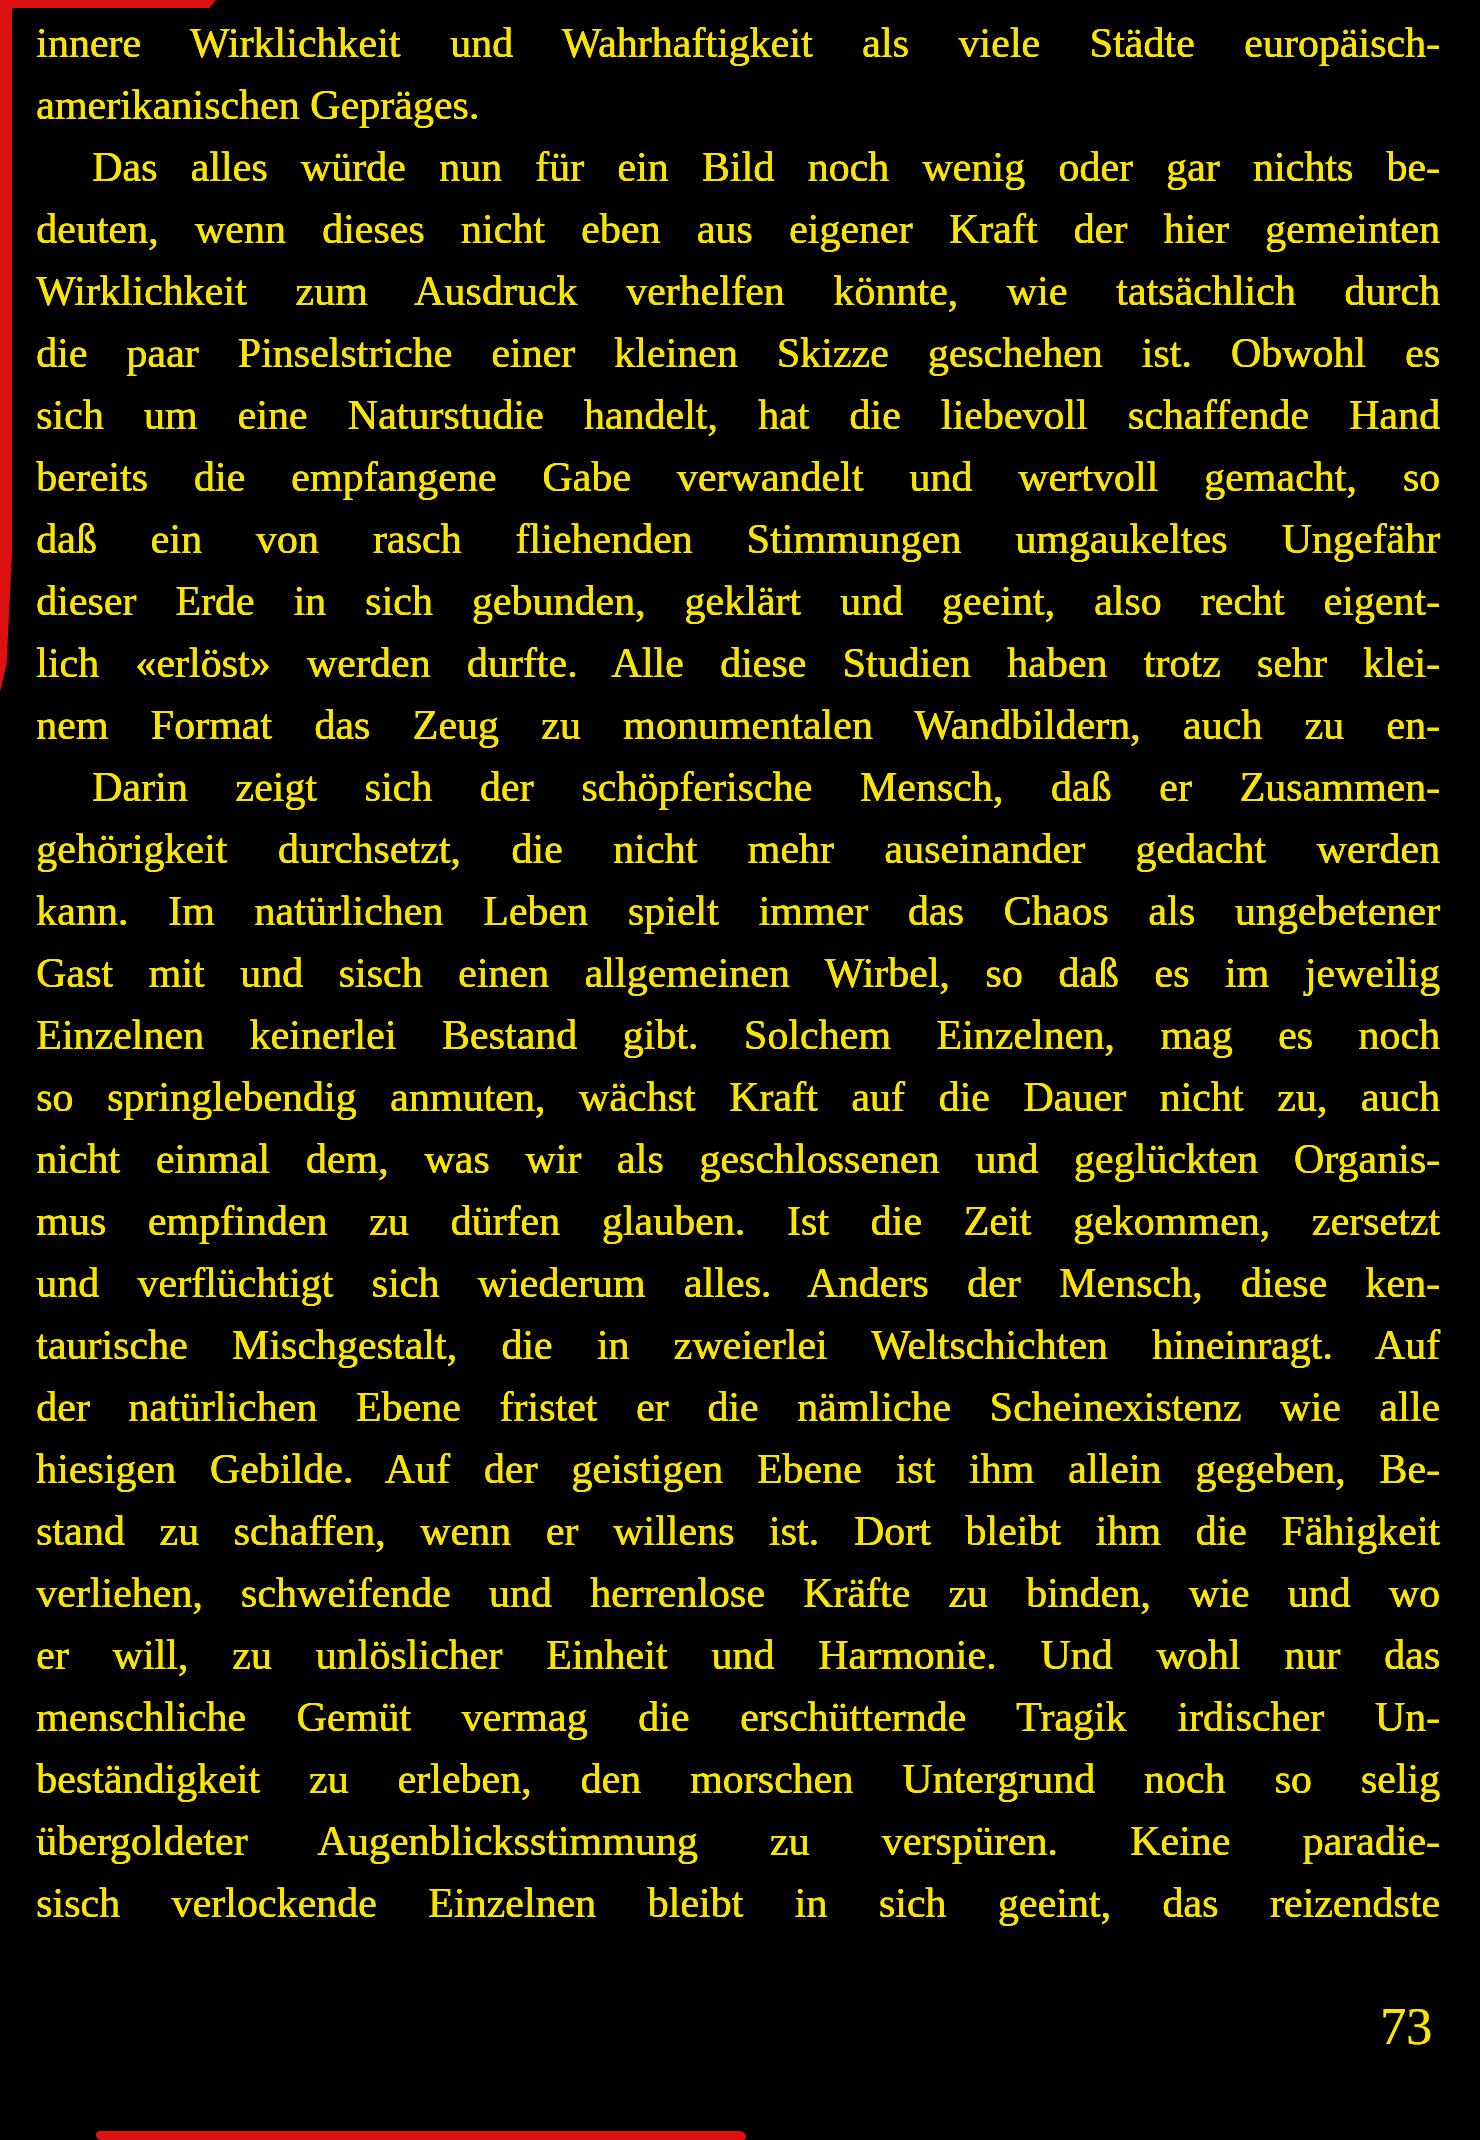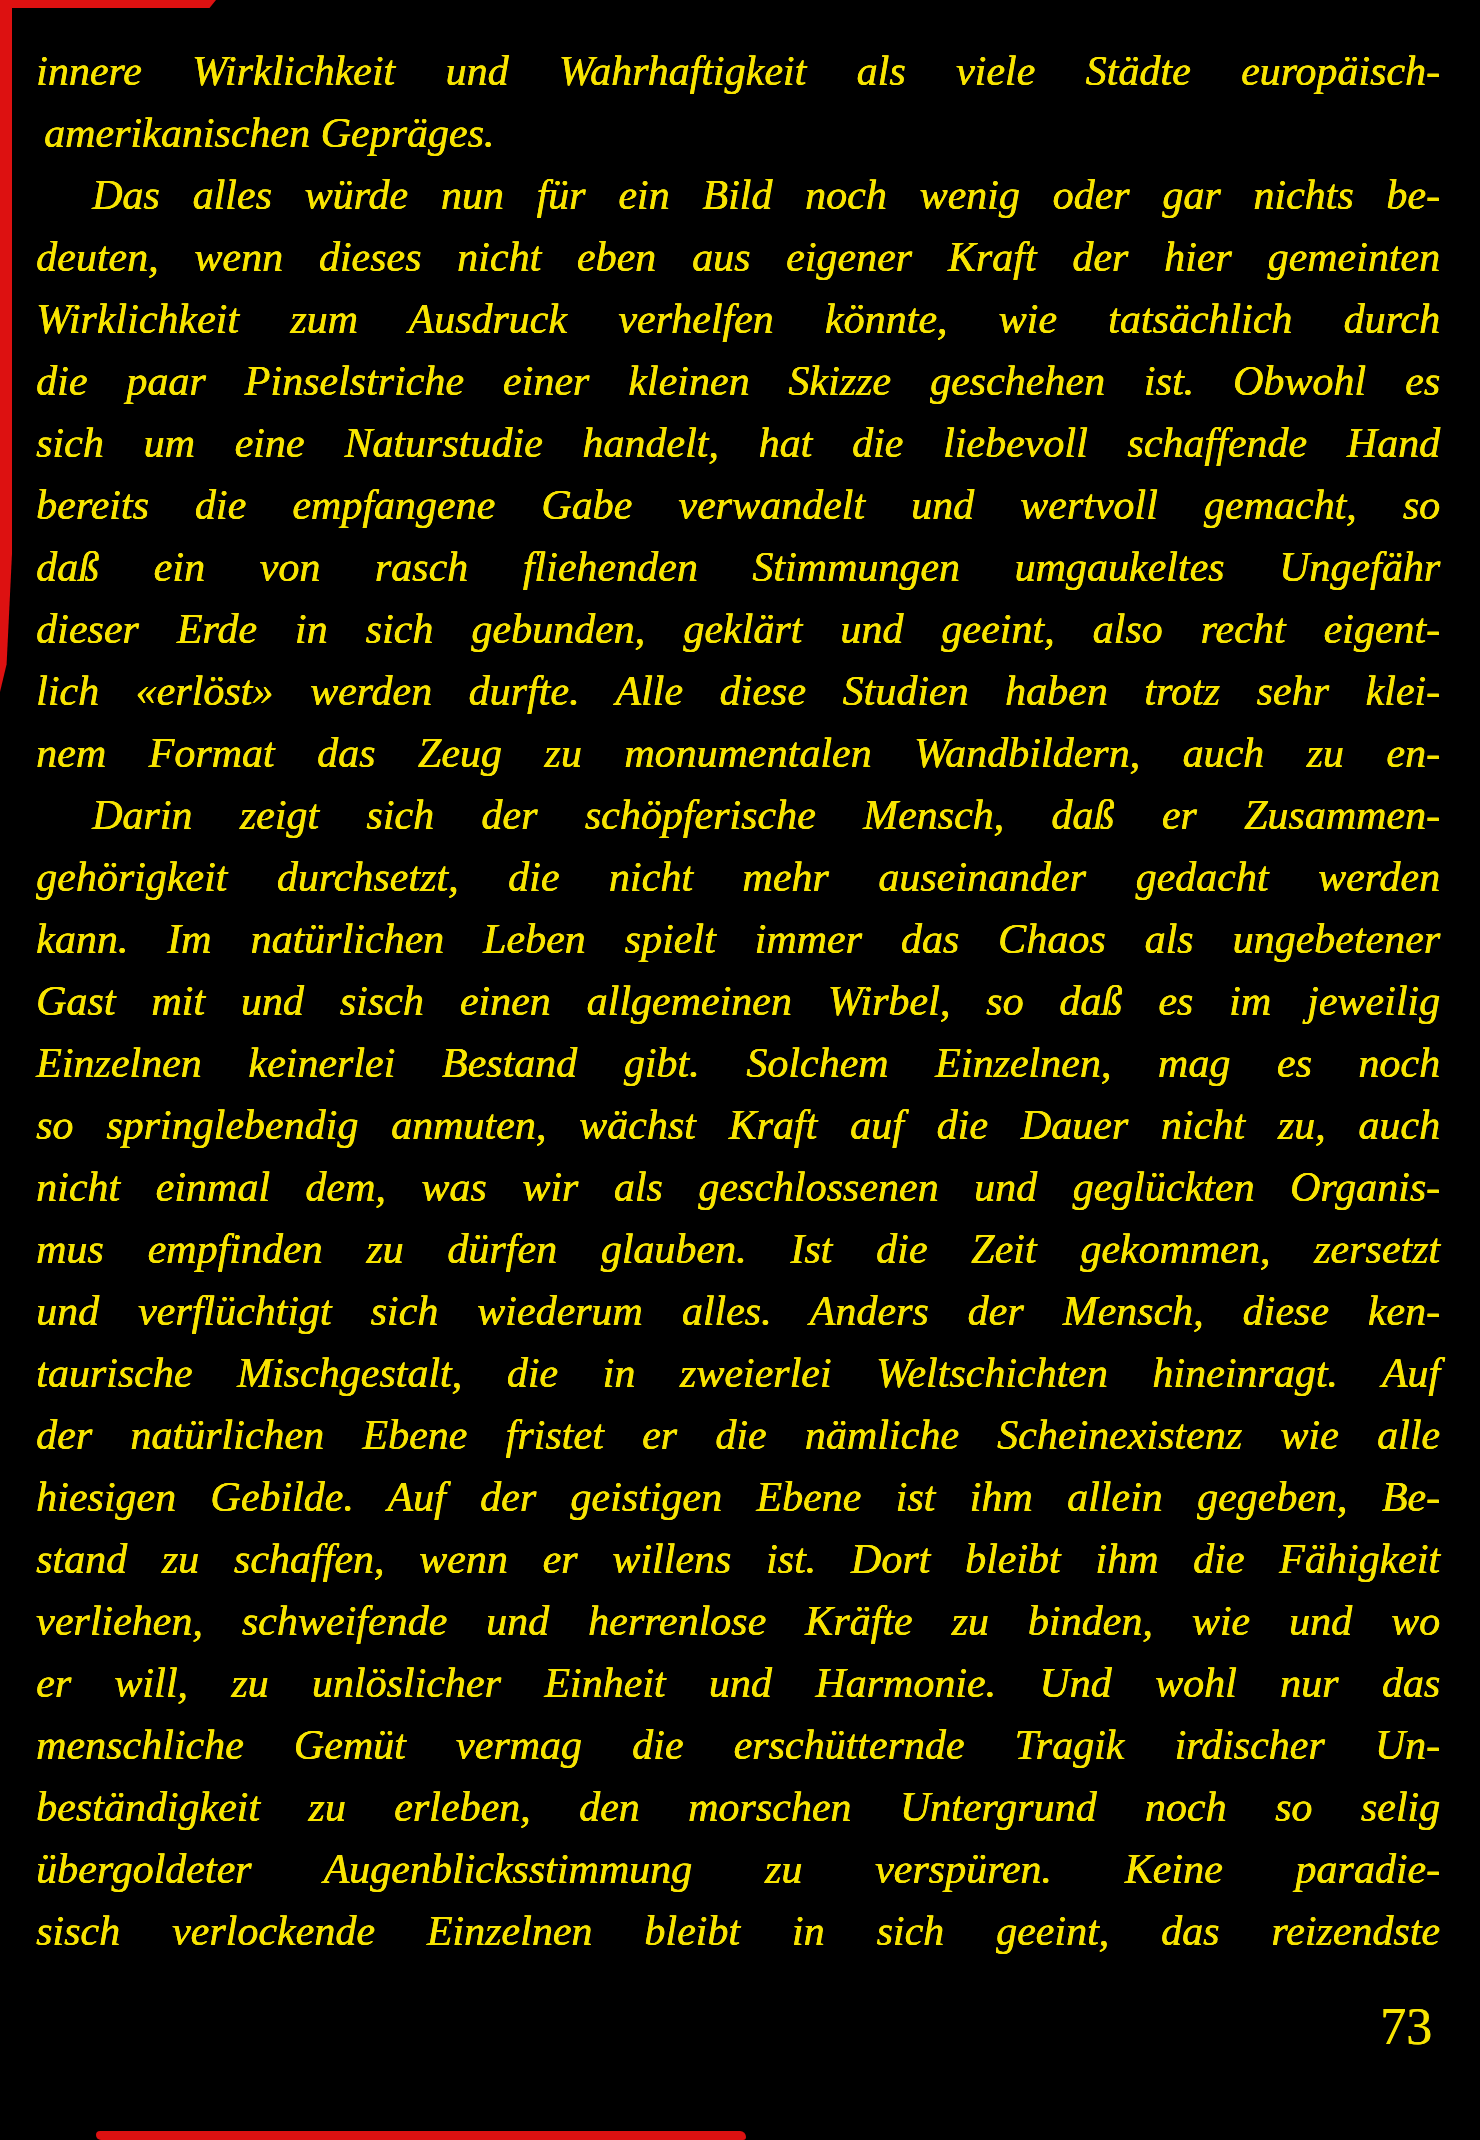--- a/index.html
+++ b/index.html
@@ -26,36 +26,34 @@
     left:0;top:0;width:12px;height:692px;
     clip-path:polygon(0 0,100% 0,100% 80%,55% 96%,0 100%);
   }
   .redmark.top-bar{left:0;top:0;width:216px;height:8px;
     clip-path:polygon(0 0,100% 0,97% 100%,0 100%);}
   .redmark.bottom-bar{left:96px;top:2131px;width:650px;height:9px;
     border-radius:4px 6px 3px 5px;}
   
   .text-block{
     position:absolute;
-    left:36px;top:40px;width:1404px;
+    left:36px;top:12px;width:1404px;
     color:var(--ink);
     font-size:42px;
     line-height:62px;
     text-shadow:0.5px 0 0 currentColor, 0 0.4px 0 currentColor;
-    font-style:italic;
   }
   .line{
     width:100%;
     white-space:nowrap;
     text-align:justify;
     text-align-last:justify;
   }
   .line.last{
     text-align-last:left;
-    margin-left:8px;
   }
   .line.indent{
     text-indent:56px;
   }
   .page-number{
     position:absolute;
     right:48px;top:1999px;
     color:var(--ink);
     font-size:52px;
     line-height:56px;

